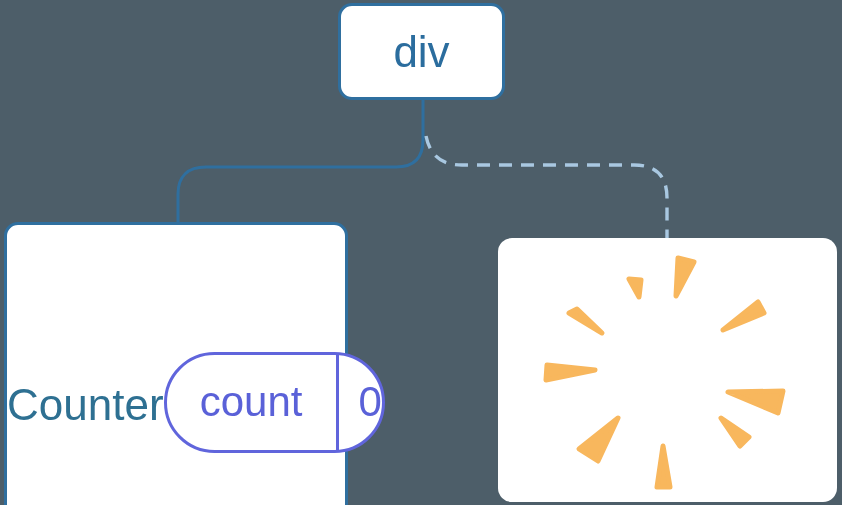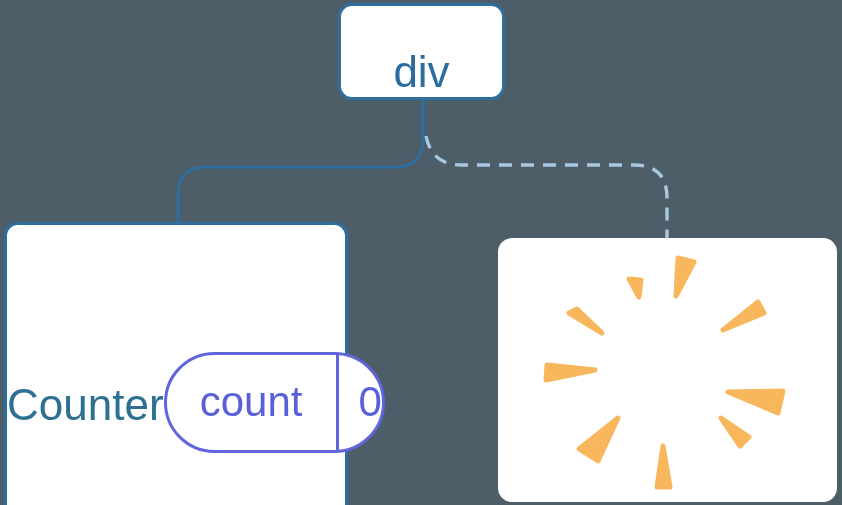--- a/index.html
+++ b/index.html
@@ -24,21 +24,21 @@
     stroke-dasharray: 13 9;
   }
   .node-div {
     position: absolute;
     left: 338px; top: 3px;
     width: 167px; height: 97px;
     box-sizing: border-box;
     background: #ffffff;
     border: 3px solid #2f6f9f;
     border-radius: 14px;
-    display: flex; align-items: flex-end; justify-content: center;
+    display: flex; align-items: center; justify-content: center;
     font-size: 44px;
     color: #2b6d9e;
   }
   .card {
     position: absolute;
     background: #ffffff;
     border-radius: 14px;
     box-sizing: border-box;
   }
   .card-counter {

